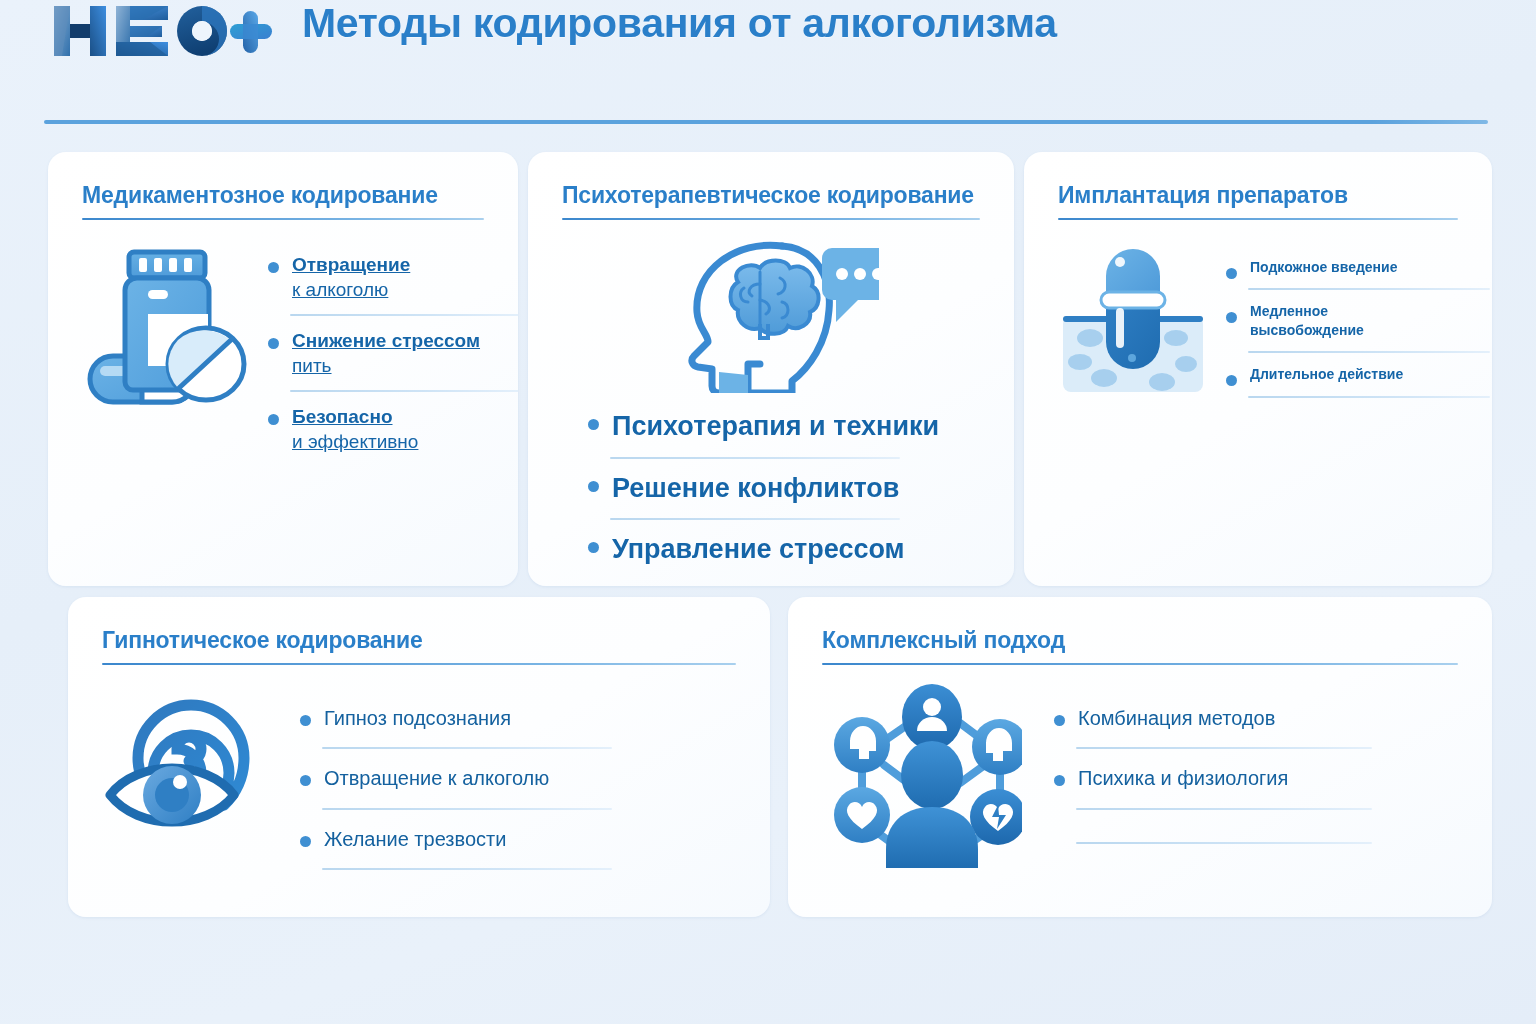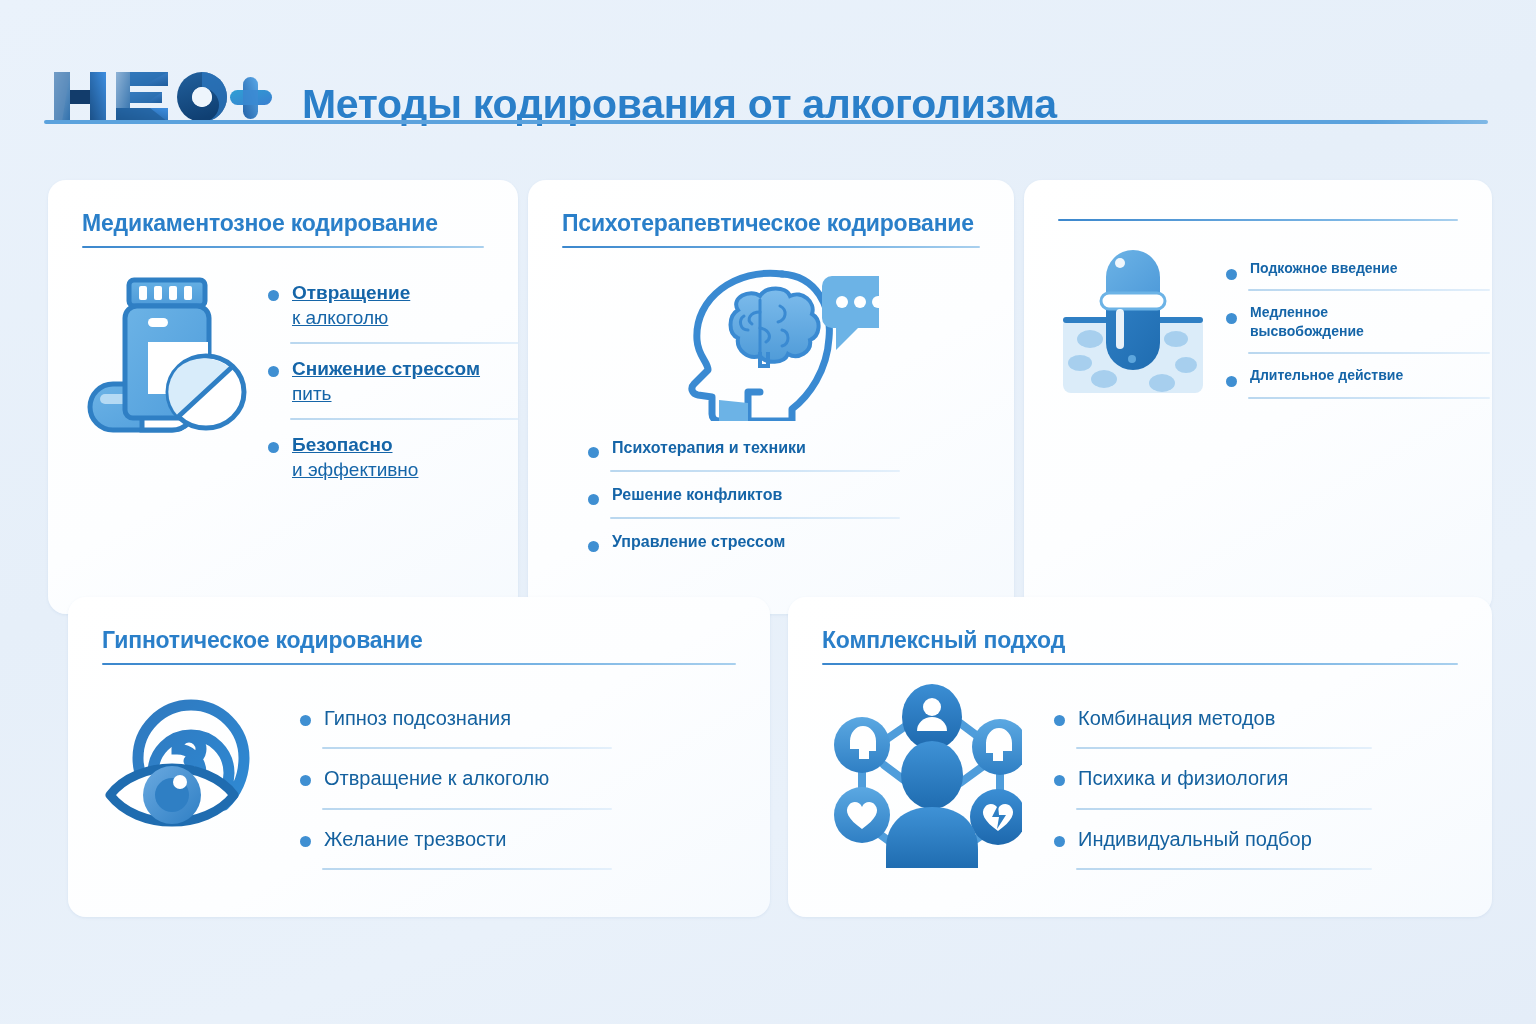--- a/index.html
+++ b/index.html
@@ -23,21 +23,21 @@
     padding: 0;
   }
 
   
   .header {
     position: absolute;
     left: 0; top: 0;
     width: 1536px;
     height: 128px;
     display: flex;
-    align-items: flex-end;
+    align-items: flex-start;
     padding-left: 52px;
   }
 
   .logo {
     display: flex;
     align-items: center;
     width: 222px;
     height: 62px;
     flex: 0 0 auto;
   }
@@ -60,21 +60,20 @@
     background: linear-gradient(90deg, #5ba2dd 0%, #5ba2dd 92%, #7fb8e6 100%);
   }
 
   
   .row-top {
     position: absolute;
     left: 48px; top: 152px;
     width: 1444px; height: 434px;
     display: flex;
     gap: 10px;
-    margin-top: 28px;
   }
   .row-bottom {
     position: absolute;
     left: 48px; top: 597px;
     width: 1444px; height: 320px;
     display: flex;
     gap: 18px;
   }
 
   .card {
@@ -157,21 +156,21 @@
     background: linear-gradient(90deg, #b9d7ef 0%, #cfe4f6 60%, #e4f0fb 100%);
   }
 
   
   .card-1 .bullets { margin-left: 14px; padding-top: 14px; }
   .card-1 .b-strong, .card-1 .b-reg { font-size: 19px; text-decoration: underline; }
   .card-1 .b-sep { width: 232px; }
 
   .card-2 .card-body { flex-direction: column; align-items: center; }
   .card-2 .bullets { margin-top: 16px; width: 100%; padding-left: 24px; }
-  .card-2 .b-strong { font-size: 16px; }
+  .card-2 .b-strong { font-size: 27px; }
   .card-2 .b-sep { width: 290px; margin-left: 24px; }
 
   .card-3 .bullets { margin-left: 16px; padding-top: 20px; }
   .card-3 .b-strong { font-size: 14px; }
   .card-3 .b-sep { width: 242px; }
 
   .card-4 .bullets { margin-left: 26px; padding-top: 22px; }
   .card-4 .b-strong { font-size: 20px; font-weight: normal; color: #14619f; }
   .card-4 .b-sep { width: 290px; margin-top: 16px; margin-bottom: 16px; }
 
@@ -359,20 +358,21 @@
           <div class="b-sep"></div>
           <div class="bullet">
             <span class="dot"></span>
             <div class="b-strong">Управление стрессом</div>
           </div>
         </div>
       </div>
     </div>
 
     <div class="card card-3">
+      <div class="card-title">Имплантация препаратов</div>
       <div class="card-title-rule"></div>
       <div class="card-body">
         <div class="icon-wrap">
           <svg width="150" height="165" viewBox="0 0 150 165">
             <defs>
               <linearGradient id="capTop" x1="0" y1="0" x2="1" y2="1">
                 <stop offset="0" stop-color="#6cb3e6"></stop>
                   <stop offset="1" stop-color="#4e9ad9"></stop>
               </linearGradient>
               <linearGradient id="capBot" x1="0" y1="0" x2="1" y2="1">
@@ -532,23 +532,19 @@
           <div class="bullet">
             <span class="dot"></span>
             <div class="b-strong">Комбинация методов</div>
           </div>
           <div class="b-sep"></div>
           <div class="bullet">
             <span class="dot"></span>
             <div class="b-strong">Психика и физиология</div>
           </div>
           <div class="b-sep"></div>
-          <div class="bullet">
-            <span class="dot"></span>
-            <div class="b-strong">Индивидуальный подбор</div>
-          </div>
           <div class="b-sep"></div>
         </div>
       </div>
     </div>
   </div>
 
 </div>
 
 </body></html>

